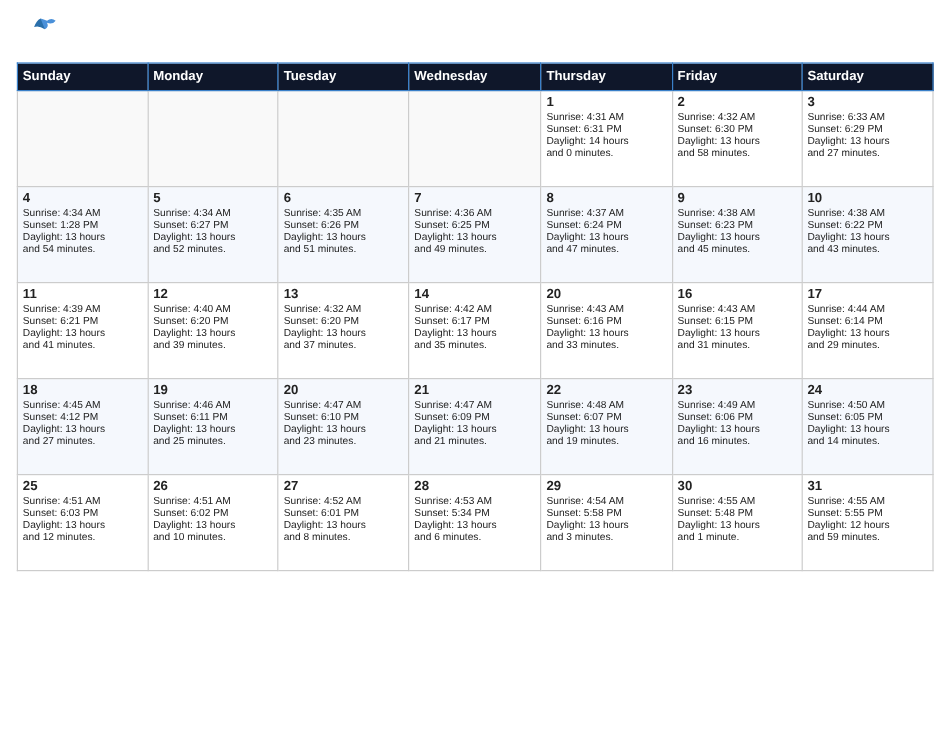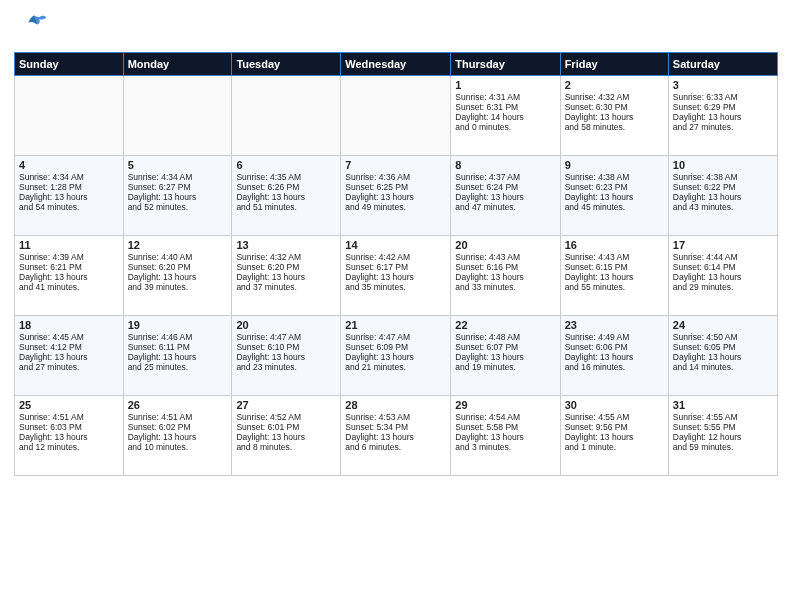--- a/index.html
+++ b/index.html
@@ -242,21 +242,21 @@
             <div>Sunrise: 4:43 AM</div>
             <div>Sunset: 6:16 PM</div>
             <div>Daylight: 13 hours</div>
             <div>and 33 minutes.</div>
           </td>
           <td>
             <span class="day-num">16</span>
             <div>Sunrise: 4:43 AM</div>
             <div>Sunset: 6:15 PM</div>
             <div>Daylight: 13 hours</div>
-            <div>and 55 minutes.</div>
+            <div>and 31 minutes.</div>
           </td>
           <td>
             <span class="day-num">17</span>
             <div>Sunrise: 4:44 AM</div>
             <div>Sunset: 6:14 PM</div>
             <div>Daylight: 13 hours</div>
             <div>and 29 minutes.</div>
           </td>
         </tr>
         <tr>
@@ -342,21 +342,21 @@
           <td>
             <span class="day-num">29</span>
             <div>Sunrise: 4:54 AM</div>
             <div>Sunset: 5:58 PM</div>
             <div>Daylight: 13 hours</div>
             <div>and 3 minutes.</div>
           </td>
           <td>
             <span class="day-num">30</span>
             <div>Sunrise: 4:55 AM</div>
-            <div>Sunset: 9:56 PM</div>
+            <div>Sunset: 5:48 PM</div>
             <div>Daylight: 13 hours</div>
             <div>and 1 minute.</div>
           </td>
           <td>
             <span class="day-num">31</span>
             <div>Sunrise: 4:55 AM</div>
             <div>Sunset: 5:55 PM</div>
             <div>Daylight: 12 hours</div>
             <div>and 59 minutes.</div>
           </td>

